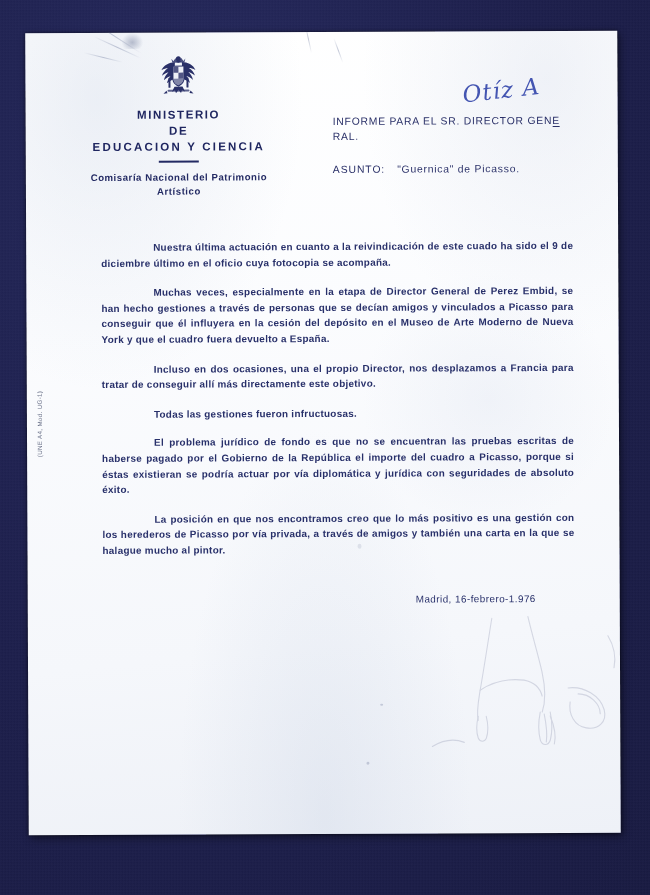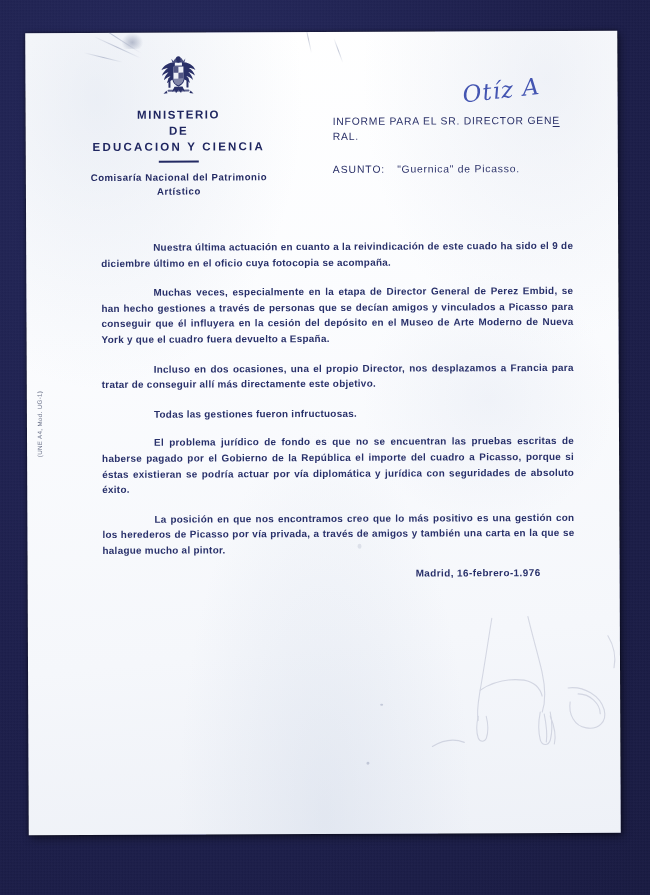--- a/index.html
+++ b/index.html
@@ -174,23 +174,23 @@
   }
   .body p {
     margin: 0 0 14px 0;
     text-indent: 52px;
   }
   .body p.tight { margin-bottom: 13px; }
 
   .datestamp {
     position: absolute;
     left: 388px;
-    top: 536px;
+    top: 562px;
     font-size: 9.9px;
-    font-weight: bold;
+    font-weight: normal;
     letter-spacing: .45px;
     color: #28306a;
   }
 
   
   .sketch {
     position: absolute;
     left: 400px;
     top: 585px;
     width: 200px;

